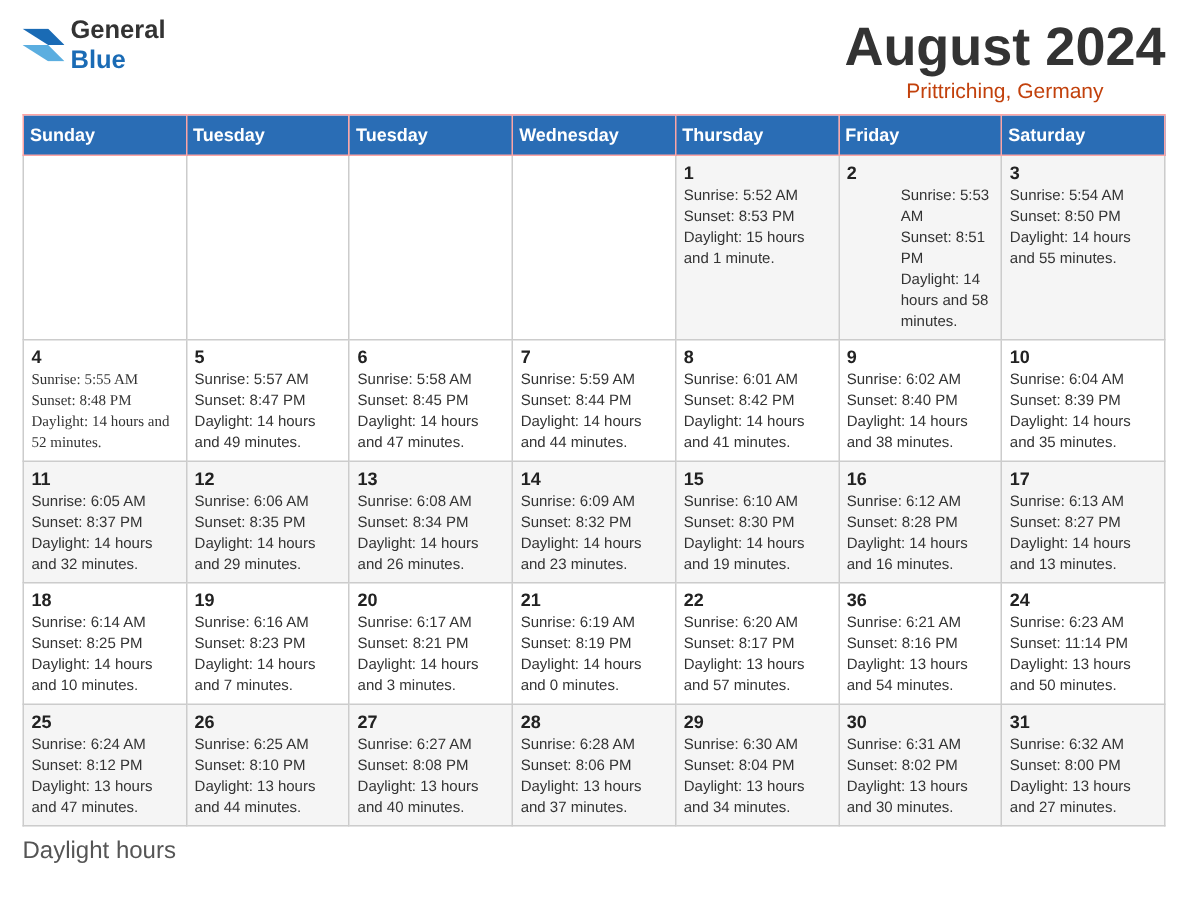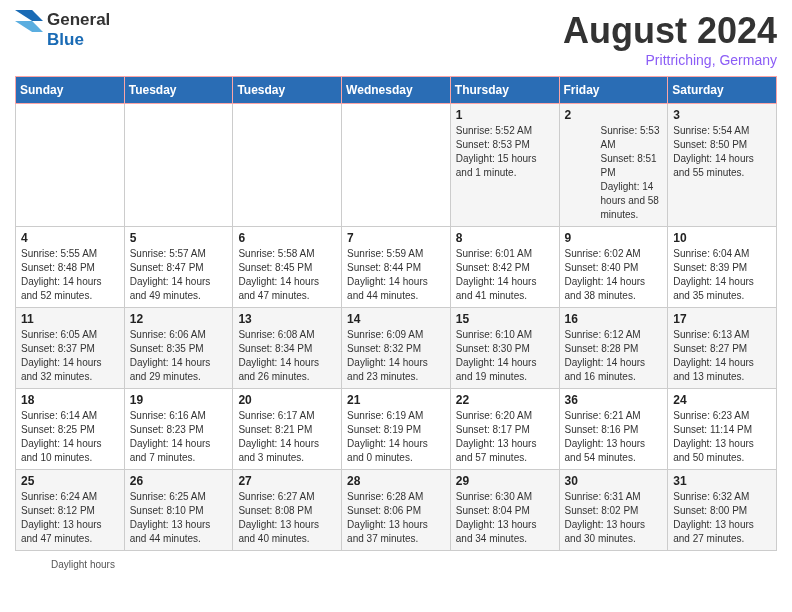--- a/index.html
+++ b/index.html
@@ -11,37 +11,39 @@
       padding: 10px 15px;
     }
     .header {
       display: flex;
       justify-content: space-between;
       align-items: flex-start;
       margin-bottom: 8px;
     }
     .logo {
       display: flex;
+      align-items: center;
       gap: 4px;
     }
     .logo-icon {
       width: 28px;
       height: 22px;
     }
     .title-block {
       text-align: right;
     }
     .month-year {
       font-size: 36px;
       font-weight: bold;
       color: #333;
     }
     .location {
       font-size: 14px;
-      color: #8b5cf6;
+      color: #c2410c;
+      text-align: center;
     }
     .calendar {
       width: 100%;
       border-collapse: collapse;
       font-size: 11px;
     }
     .calendar th {
       background: #2a6db5;
       color: #fff;
       padding: 6px 4px;
@@ -72,23 +74,22 @@
     .day-info {
       font-size: 10px;
       color: #333;
       line-height: 1.4;
     }
     .empty-cell {
       background: #fff !important;
     }
     .footer {
       margin-top: 8px;
-      font-size: 10px;
+      font-size: 16px;
       color: #555;
-      margin-left: 36px;
     }
   </style>
 </head>
 <body>
 
 <div class="header">
   <div class="logo">
     <svg class="logo-icon" viewBox="0 0 36 28" xmlns="http://www.w3.org/2000/svg">
       <polygon points="0,0 22,0 36,14 22,14" fill="#1a6bb5"></polygon>
       <polygon points="0,14 22,14 36,28 22,28" fill="#5baee0"></polygon>
@@ -137,21 +138,21 @@
         <td>
           <div class="day-number">3</div>
           <div class="day-info" style="white-space: pre-line;">Sunrise: 5:54 AM
 Sunset: 8:50 PM
 Daylight: 14 hours and 55 minutes.</div>
         </td>
       </tr>
       <tr>
         <td>
           <div class="day-number">4</div>
-          <div class="day-info" style="white-space: pre-line;">Sunrise: 5:55 AM
+          <div class="day-info" style="white-space: pre-line; font-family: Liberation Serif, serif;">Sunrise: 5:55 AM
 Sunset: 8:48 PM
 Daylight: 14 hours and 52 minutes.</div>
         </td>
         <td>
           <div class="day-number">5</div>
           <div class="day-info" style="white-space: pre-line;">Sunrise: 5:57 AM
 Sunset: 8:47 PM
 Daylight: 14 hours and 49 minutes.</div>
         </td>
         <td>

